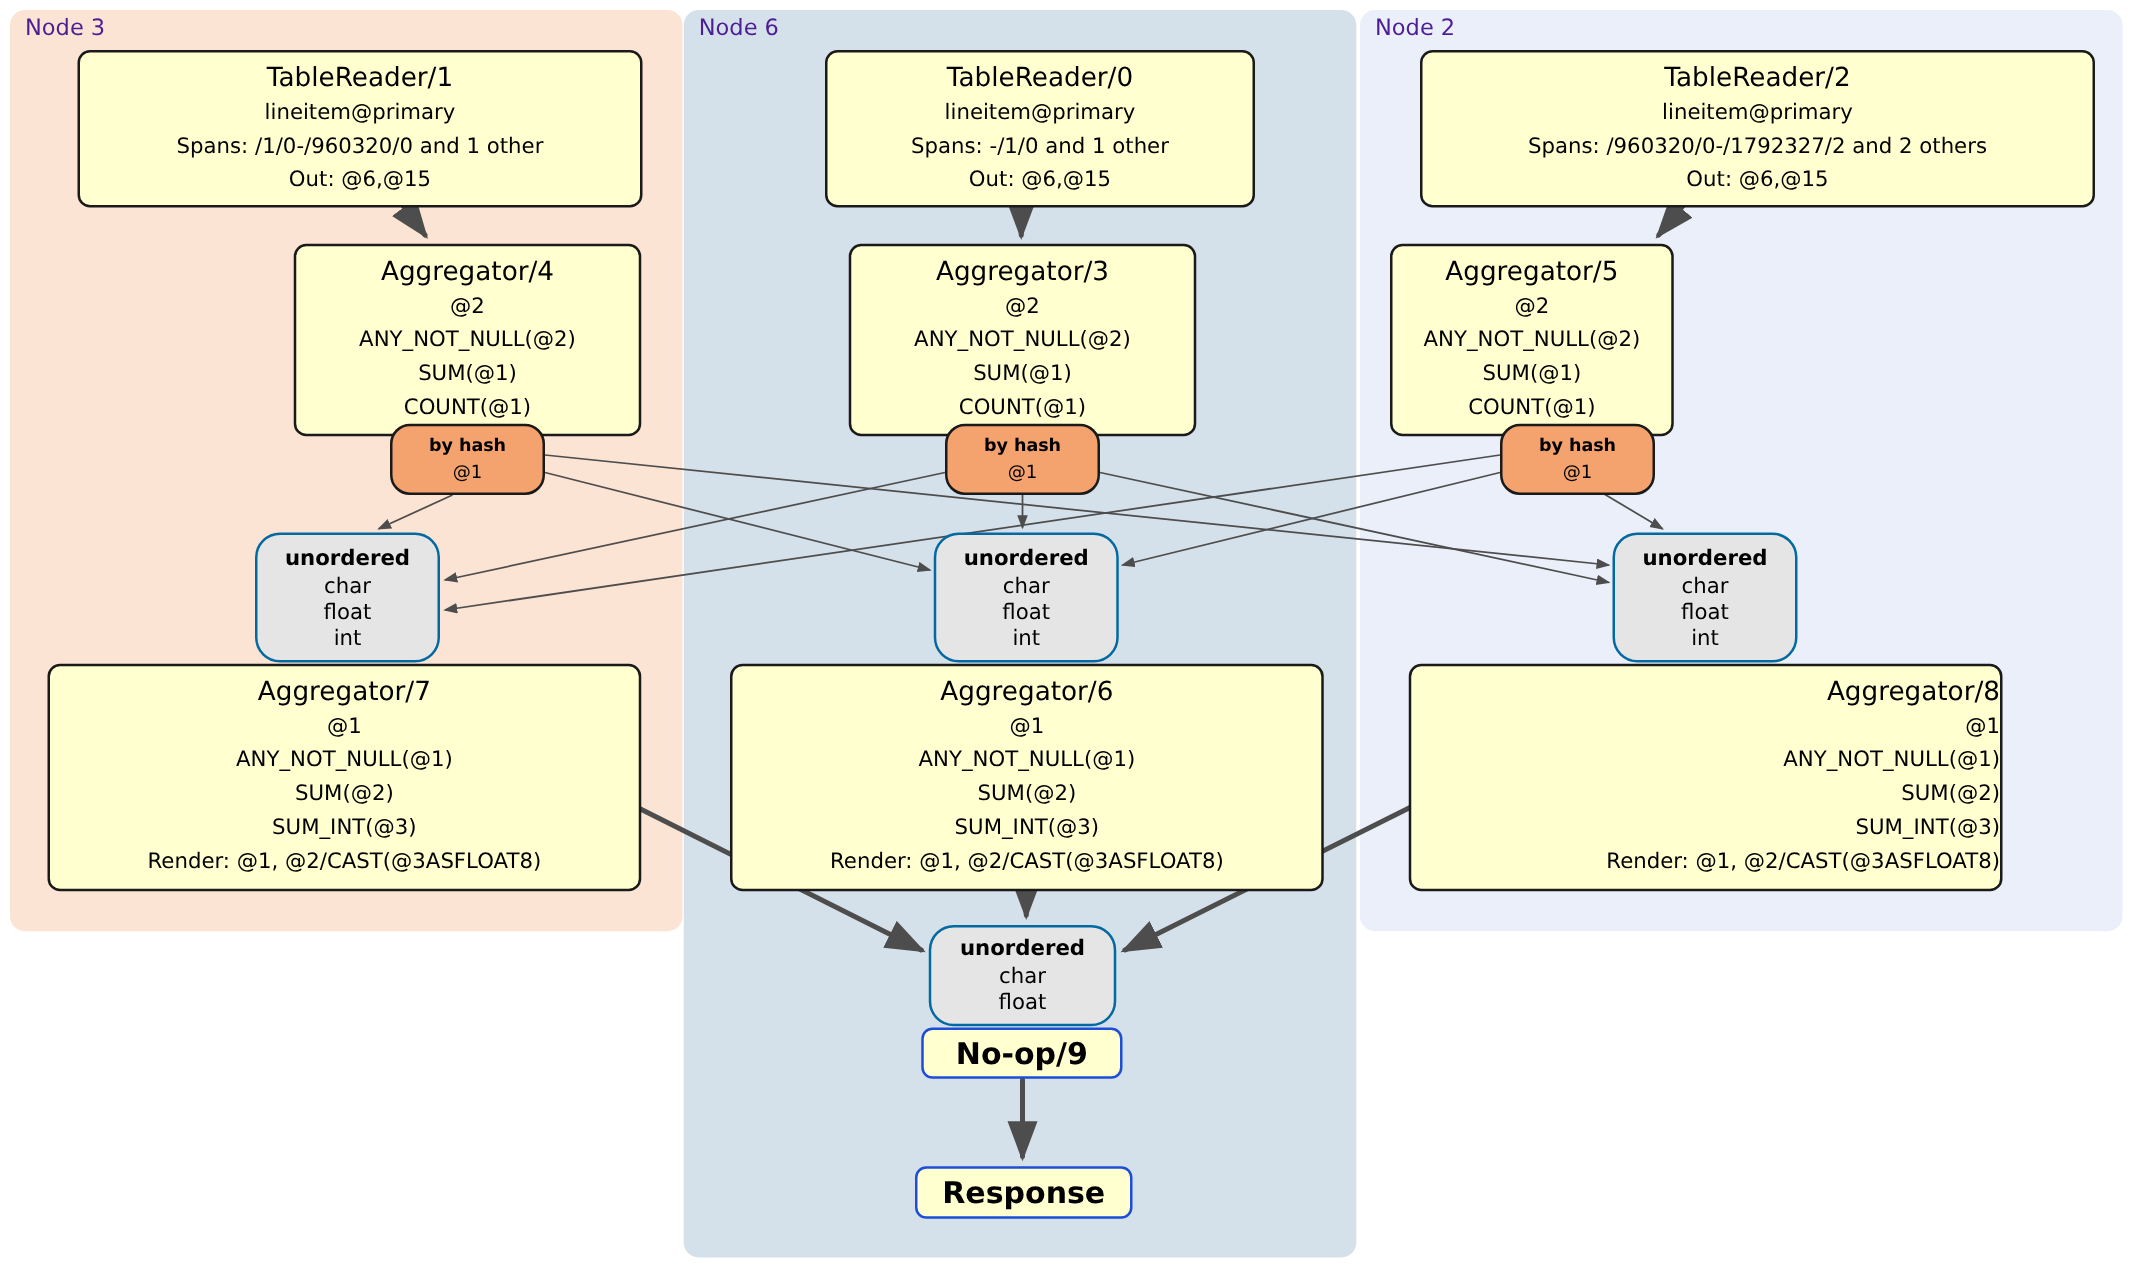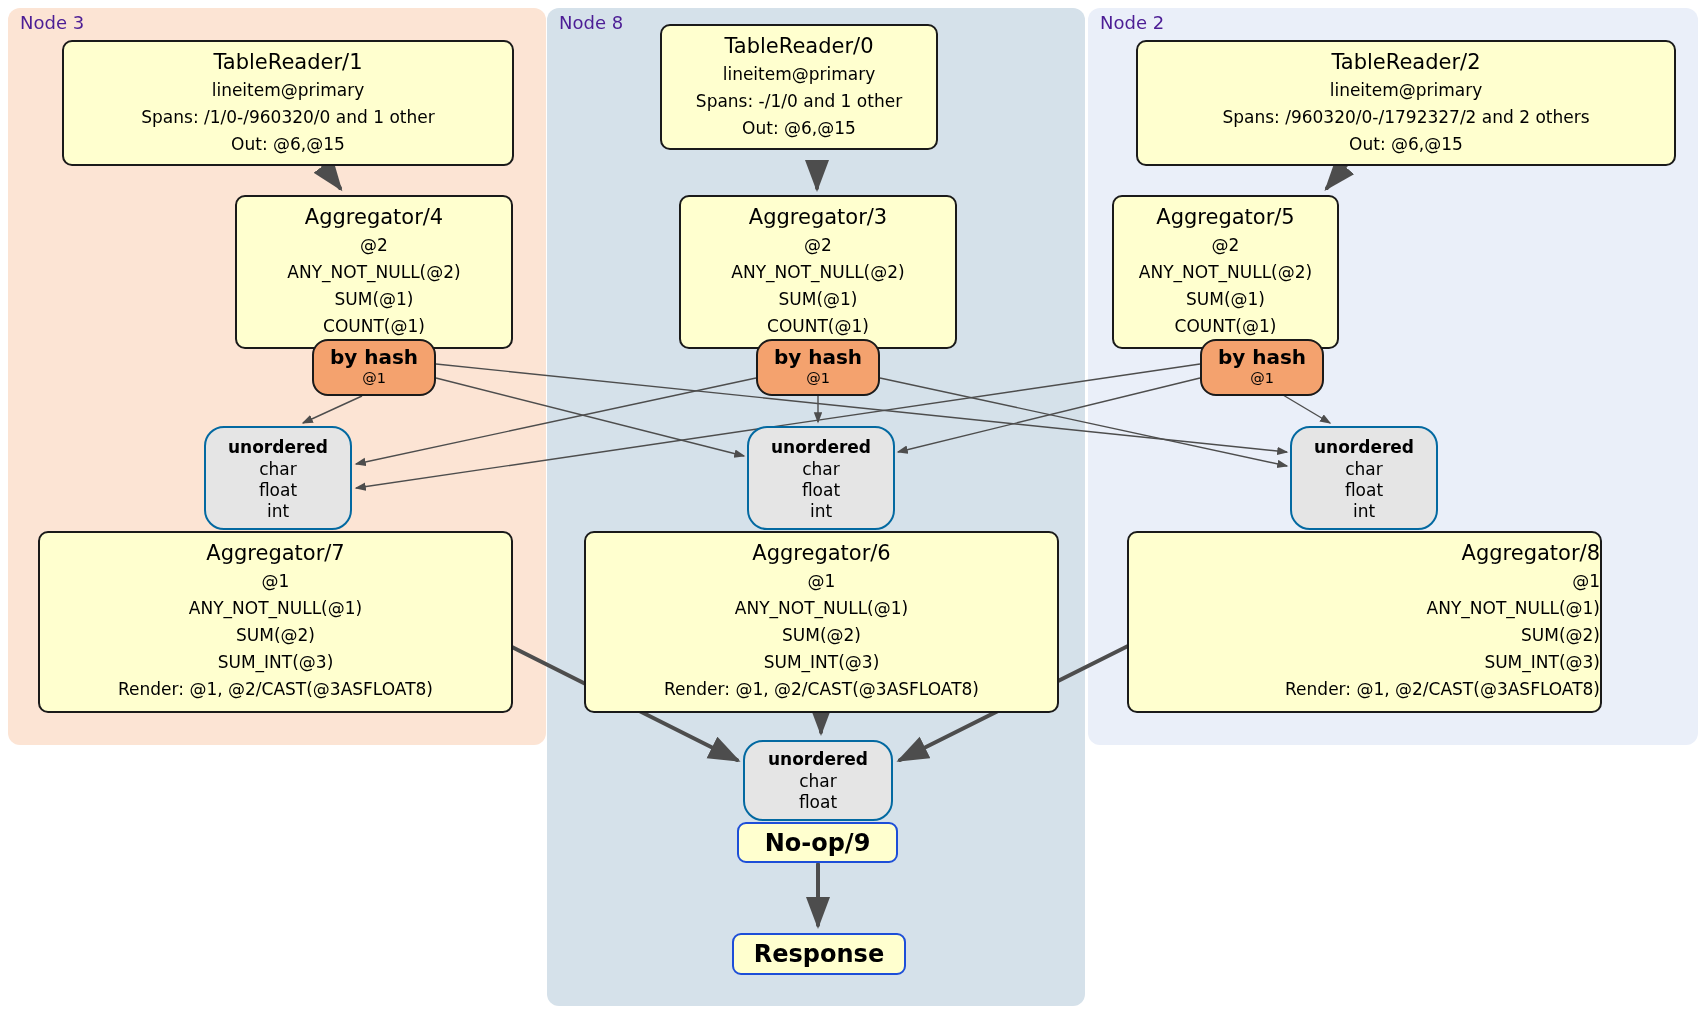--- a/index.html
+++ b/index.html
@@ -13,21 +13,21 @@
   .pbox{
     position:absolute;background:#ffffcf;border:2px solid #1a1a1a;border-radius:10px;
     text-align:center;z-index:3;box-sizing:border-box;padding-top:6px;
   }
   .pbox .title{font-weight:normal;font-size:21px;line-height:29px;}
   .pbox .line{font-size:17px;line-height:27px;}
   .router{
     position:absolute;background:#f4a26e;border:2px solid #1a1a1a;border-radius:16px;
     text-align:center;z-index:4;box-sizing:border-box;padding-top:5px;
   }
-  .router .title{font-weight:bold;font-size:20px;line-height:22px;}
+  .router .title{font-weight:bold;font-size:14px;line-height:22px;}
   .router .sub{font-size:14.5px;line-height:20px;}
   .sync{
     position:absolute;background:#e5e5e5;border:2px solid #0369a1;border-radius:20px;
     text-align:center;z-index:4;box-sizing:border-box;padding-top:8px;
   }
   .sync .title{font-weight:bold;font-size:17px;line-height:23px;}
   .sync .line{font-size:17px;line-height:21px;}
   .termbox{
     position:absolute;background:#ffffcf;border:2px solid #1d4ed8;border-radius:9px;
     text-align:center;z-index:3;box-sizing:border-box;
@@ -37,21 +37,21 @@
 </head>
 <body>
 
 <div id="canvas">
 
   <div class="panel" style="left:8px;top:8px;width:538px;height:737px;background:#fce4d4;"></div>
   <div class="panel" style="left:547px;top:8px;width:538px;height:998px;background:#d5e1ea;"></div>
   <div class="panel" style="left:1088px;top:8px;width:610px;height:737px;background:#eaeff9;"></div>
 
   <div class="panel-label" style="left:20px;top:12px;">Node 3</div>
-  <div class="panel-label" style="left:559px;top:12px;">Node 8</div>
+  <div class="panel-label" style="left:559px;top:12px;">Node 6</div>
   <div class="panel-label" style="left:1100px;top:12px;">Node 2</div>
 
   <svg id="edges" width="1706" height="1016" viewBox="0 0 1706 1016">
     <defs>
       <marker id="ah" markerWidth="9" markerHeight="8" refX="7" refY="3" orient="auto" markerUnits="strokeWidth">
         <path d="M0,0 L8,3 L0,6 Z" fill="#4d4d4d"></path>
       </marker>
     </defs>
 
     <g stroke="#4d4d4d" stroke-width="1.4" fill="none">
@@ -102,21 +102,21 @@
   </div>
   <div class="pbox" style="left:38px;top:531px;width:475px;height:182px;">
     <div class="title">Aggregator/7</div>
     <div class="line">@1</div>
     <div class="line">ANY_NOT_NULL(@1)</div>
     <div class="line">SUM(@2)</div>
     <div class="line">SUM_INT(@3)</div>
     <div class="line">Render: @1, @2/CAST(@3ASFLOAT8)</div>
   </div>
 
-  <div class="pbox" style="left:660px;top:24px;width:278px;height:126px;">
+  <div class="pbox" style="left:660px;top:40px;width:344px;height:126px;">
     <div class="title">TableReader/0</div>
     <div class="line">lineitem@primary</div>
     <div class="line">Spans: -/1/0 and 1 other</div>
     <div class="line">Out: @6,@15</div>
   </div>
   <div class="pbox" style="left:679px;top:195px;width:278px;height:154px;">
     <div class="title">Aggregator/3</div>
     <div class="line">@2</div>
     <div class="line">ANY_NOT_NULL(@2)</div>
     <div class="line">SUM(@1)</div>

